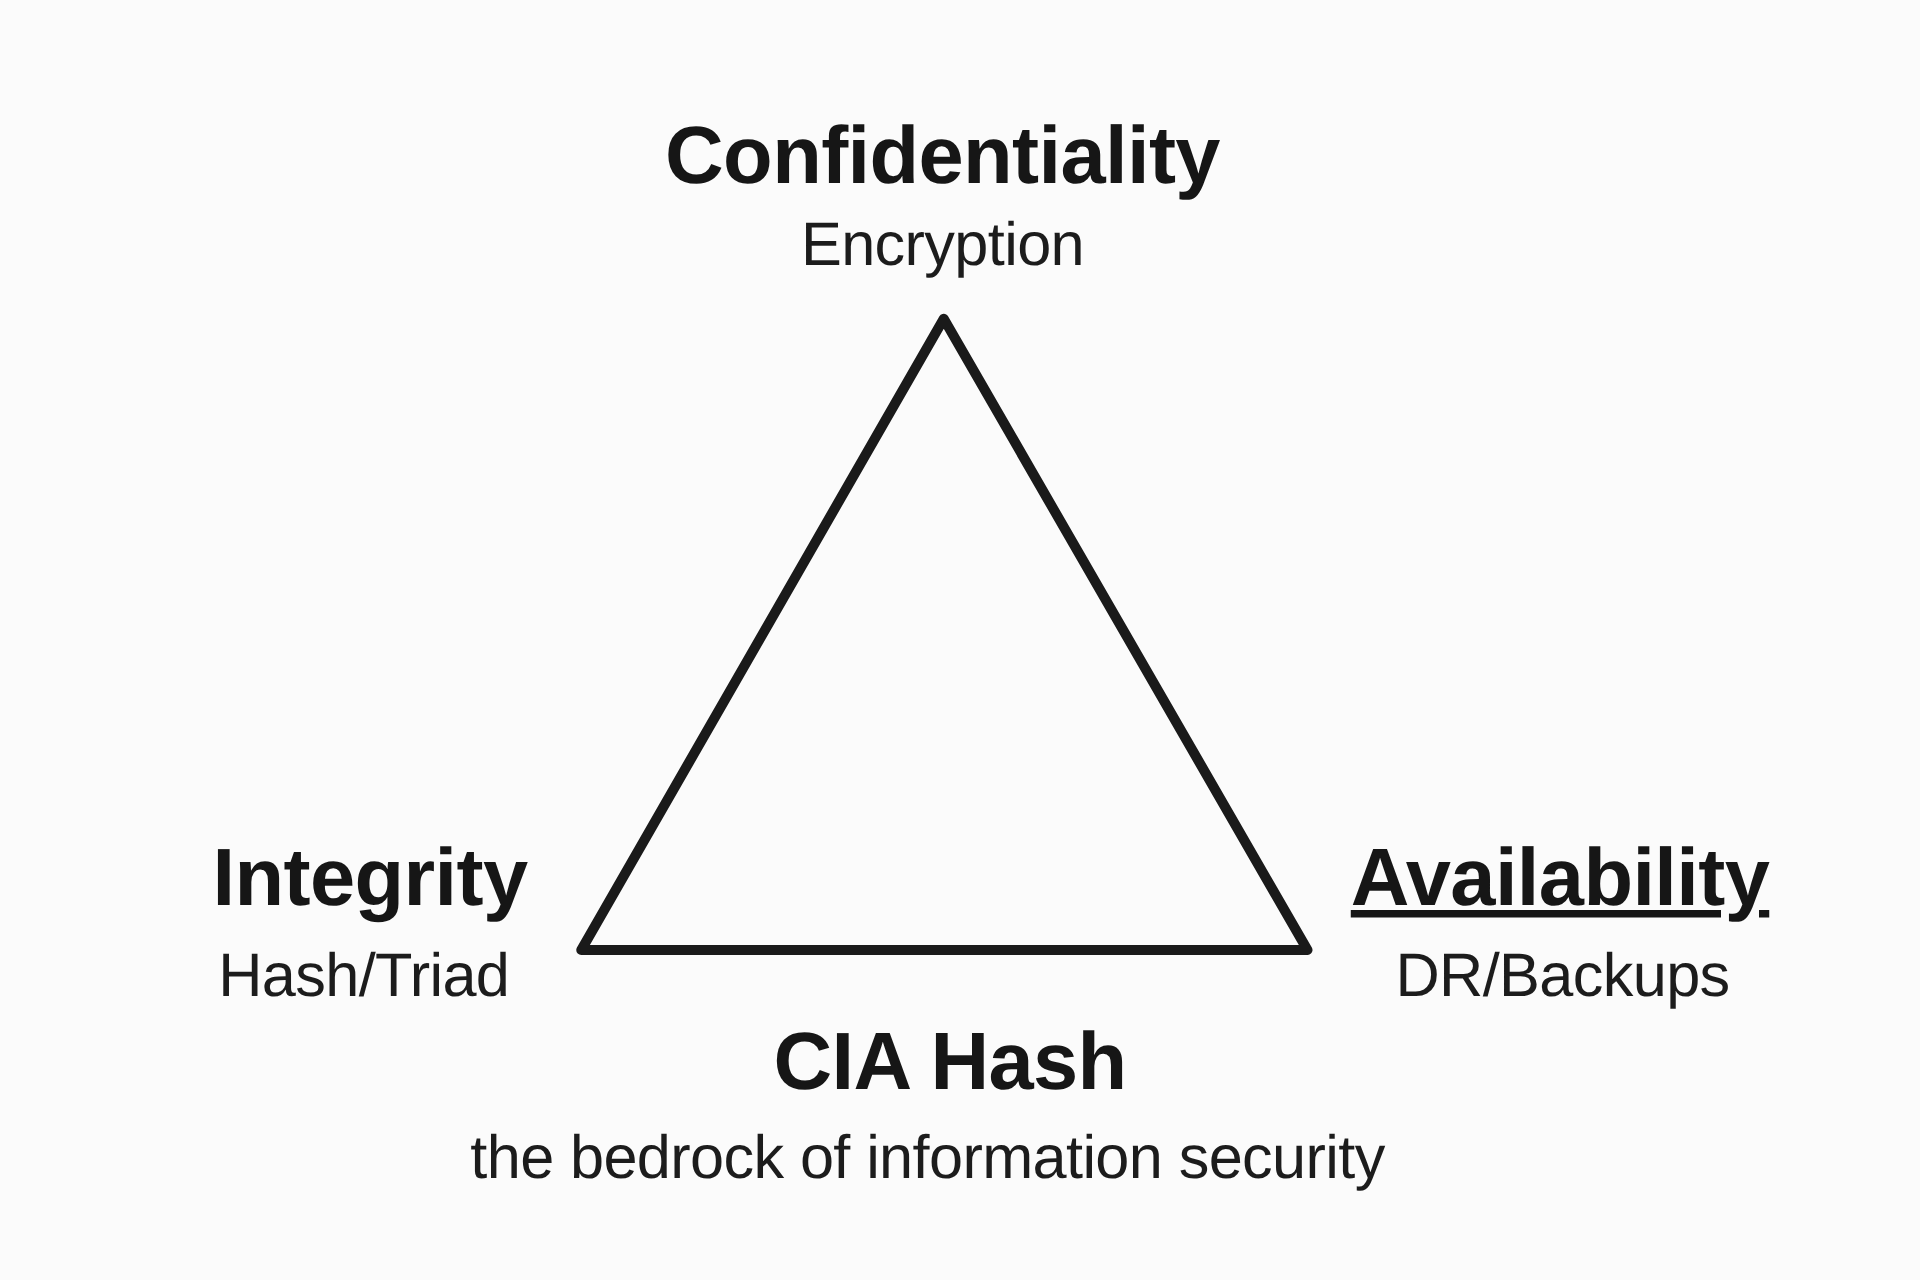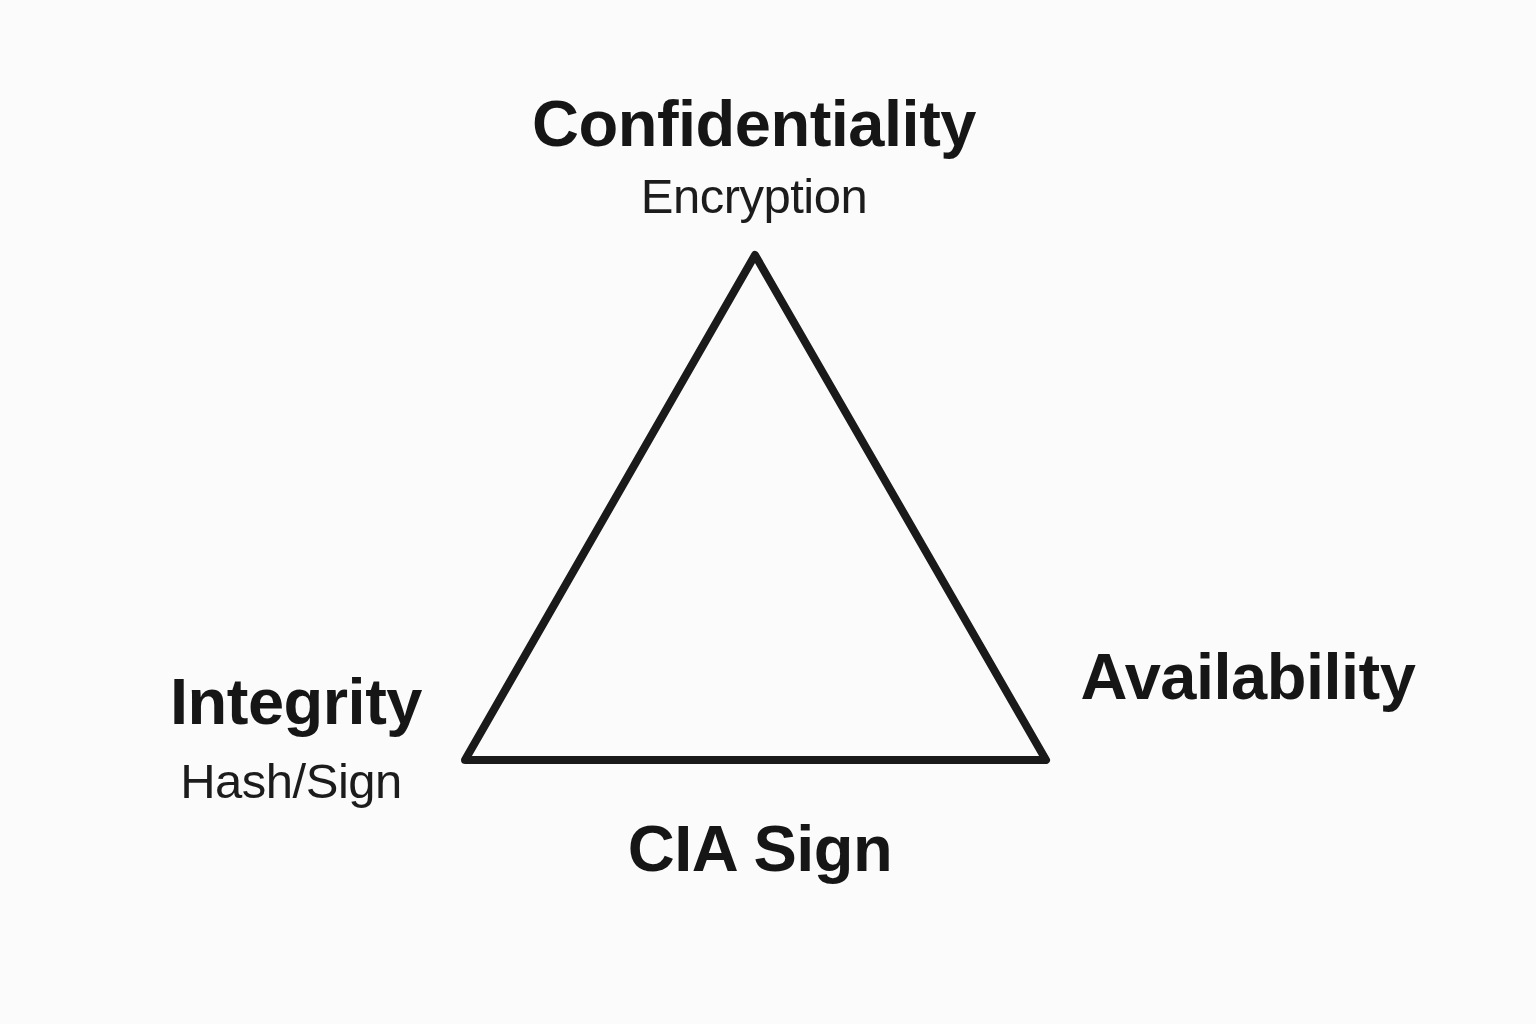--- a/index.html
+++ b/index.html
@@ -44,38 +44,40 @@
     letter-spacing: -0.5px;
     color: #1c1c1c;
   }
   
   #v-top-label   { left: 754px; top: 77px;  }
   #v-top-sub     { left: 754px; top: 158px; }
   
   #v-left-label  { left: 296px; top: 655px; text-align: right; }
   #v-left-sub    { left: 291px; top: 743px; }
   
-  #v-right-label { left: 1248px; top: 630px; }
+  #v-right-label { left: 1248px; top: 655px; text-decoration: underline; }
   #v-right-sub   { left: 1250px; top: 743px; }
   
   #diagram-title    { left: 760px; top: 802px; }
   #diagram-subtitle { left: 742px; top: 888px; }
 </style>
 </head>
 <body>
 
 <div class="canvas">
 
   <svg class="triangle-svg" viewBox="0 0 1536 1024" aria-hidden="true">
     <polygon points="755,241 1046,746 465,746" fill="none" stroke-width="8" stroke-linejoin="round" stroke-linecap="round" stroke="#1a1a1a"></polygon>
   </svg>
 
   <div class="txt lbl" id="v-top-label">Confidentiality</div>
   <div class="txt sub" id="v-top-sub">Encryption</div>
 
   <div class="txt lbl" id="v-left-label">Integrity</div>
-  <div class="txt sub" id="v-left-sub">Hash/Sign</div>
+  <div class="txt sub" id="v-left-sub">Hash/Triad</div>
 
   <div class="txt lbl" id="v-right-label">Availability</div>
+  <div class="txt sub" id="v-right-sub">DR/Backups</div>
 
-  <div class="txt lbl" id="diagram-title">CIA Sign</div>
+  <div class="txt lbl" id="diagram-title">CIA Hash</div>
+  <div class="txt sub" id="diagram-subtitle">the bedrock of information security</div>
 
 </div>
 
 </body></html>

